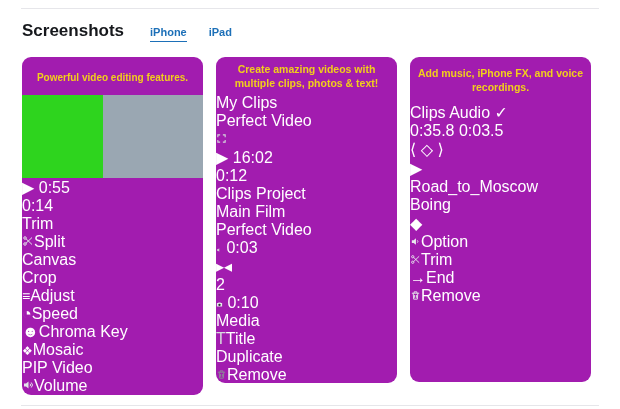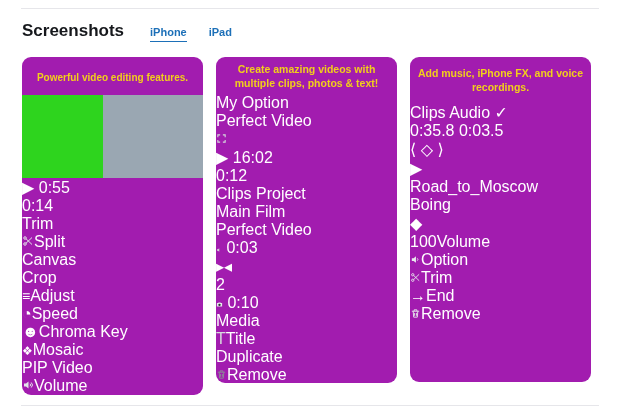--- a/index.html
+++ b/index.html
@@ -199,21 +199,21 @@
                   <path fill="#e3e6ea" d="M4 9v6h4l5 4V5L8 9H4z"></path>
                   <path fill="none" stroke="#e3e6ea" stroke-width="2" d="M16 9.5a3.5 3.5 0 0 1 0 5M18.5 7a7 7 0 0 1 0 10"></path>
                 </svg></span><span class="tlab">Volume</span></div>
         </div>
       </div>
     </div>
 
     <div class="card c2">
       <div class="cap">Create amazing videos with multiple clips, photos &amp; text!</div>
       <div class="v2">
-        <div class="mt">My Option</div>
+        <div class="mt">My Clips</div>
         <div class="pv">Perfect Video</div>
       </div>
       <div class="mid2">
         <span class="fs"><svg viewBox="0 0 24 24" width="11" height="11">
               <path fill="none" stroke="#d5d8dc" stroke-width="2.4" d="M4 9V4h5M15 4h5v5M20 15v5h-5M9 20H4v-5"></path>
             </svg></span>
         <div class="pbar">
           <span class="play">▶</span>
           <span class="time">16:02</span>
           <div class="track t2"><span class="ph2"></span></div>
@@ -291,21 +291,20 @@
             <div class="th h"></div>
           <div class="th g"></div>
             <div class="th g"></div>
         </div>
         <div class="abar"><span class="nm">Road_to_Moscow</span></div>
         <div class="bbar"><span class="nm">Boing</span></div>
         <div class="phline"></div>
         <span class="phdia">◆</span>
       </div>
       <div class="tb3">
-        <div class="it"><span class="num3">100</span><span class="lb">Volume</span></div>
         <div class="it"><span class="icg"><svg viewBox="0 0 24 24" width="11" height="11">
                 <path fill="#e8eaed" d="M4 9v6h4l5 4V5L8 9H4z"></path>
                 <path fill="none" stroke="#e8eaed" stroke-width="2" d="M16 9.5a3.5 3.5 0 0 1 0 5"></path>
               </svg></span><span class="lb">Option</span></div>
         <div class="it"><span class="icg"><svg viewBox="0 0 24 24" width="11" height="11">
                 <path fill="none" stroke="#e8eaed" stroke-width="2" d="M6 8.5a2.5 2.5 0 1 1 0-5 2.5 2.5 0 0 1 0 5zm0 12a2.5 2.5 0 1 1 0-5 2.5 2.5 0 0 1 0 5zM8 7.5 20 19M8 16.5 20 5"></path>
               </svg></span><span class="lb">Trim</span></div>
         <div class="it"><span class="endic"><span>→</span><i></i></span><span class="lb">End</span></div>
         <div class="it"><span class="icg"><svg viewBox="0 0 24 24" width="11" height="11">
                 <path fill="none" stroke="#e8eaed" stroke-width="2" d="M4 7h16M9 7V4h6v3M7 7l1 13h8l1-13M10 11v6M14 11v6"></path>

